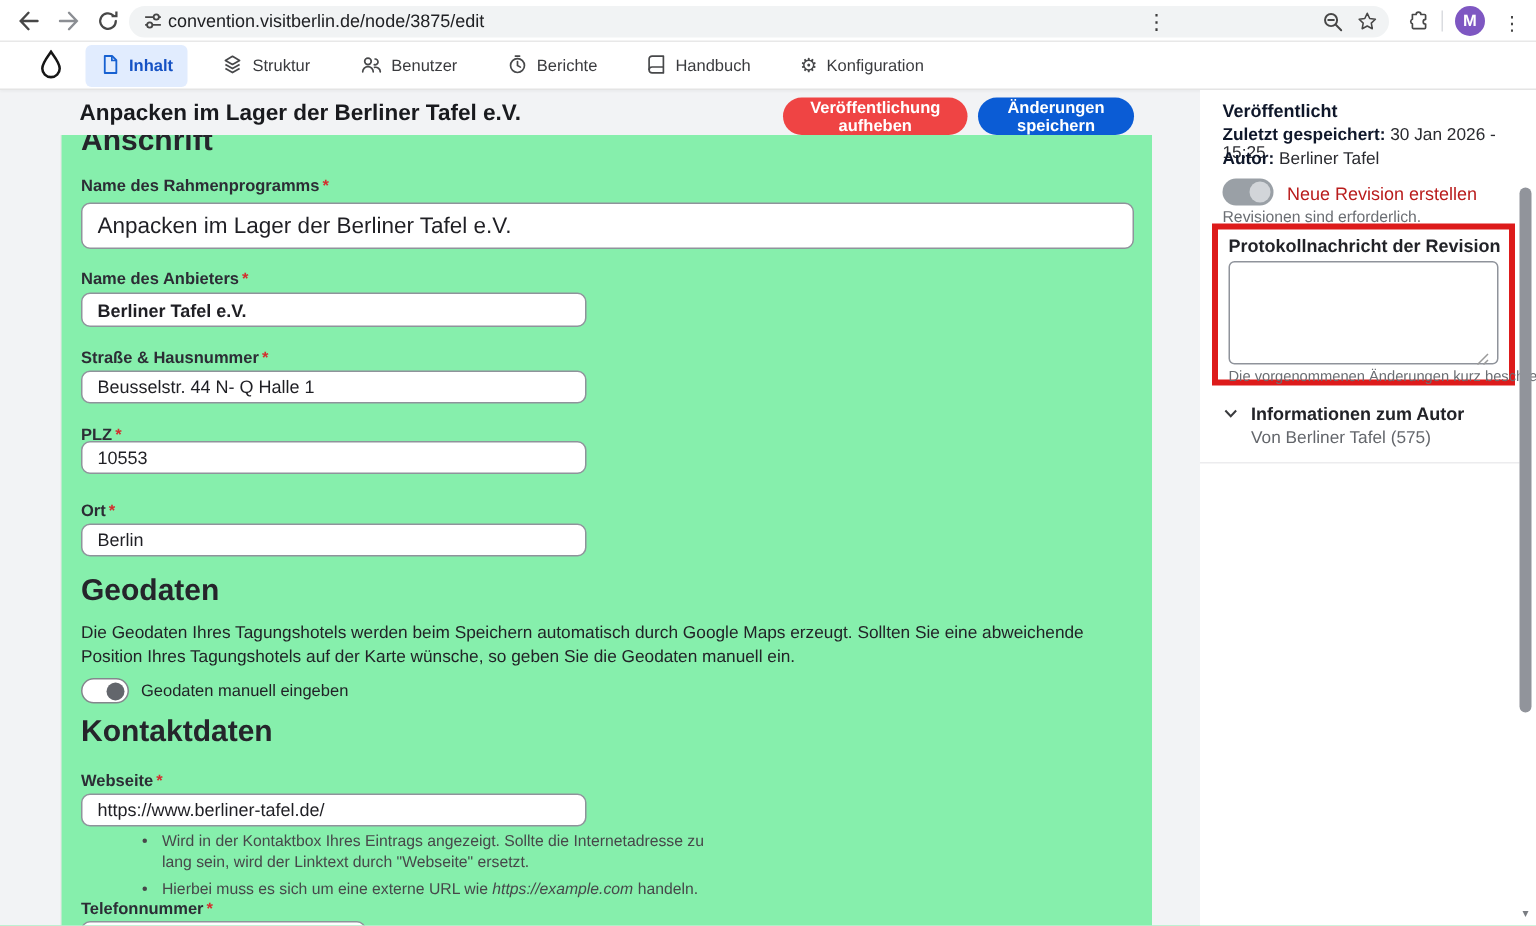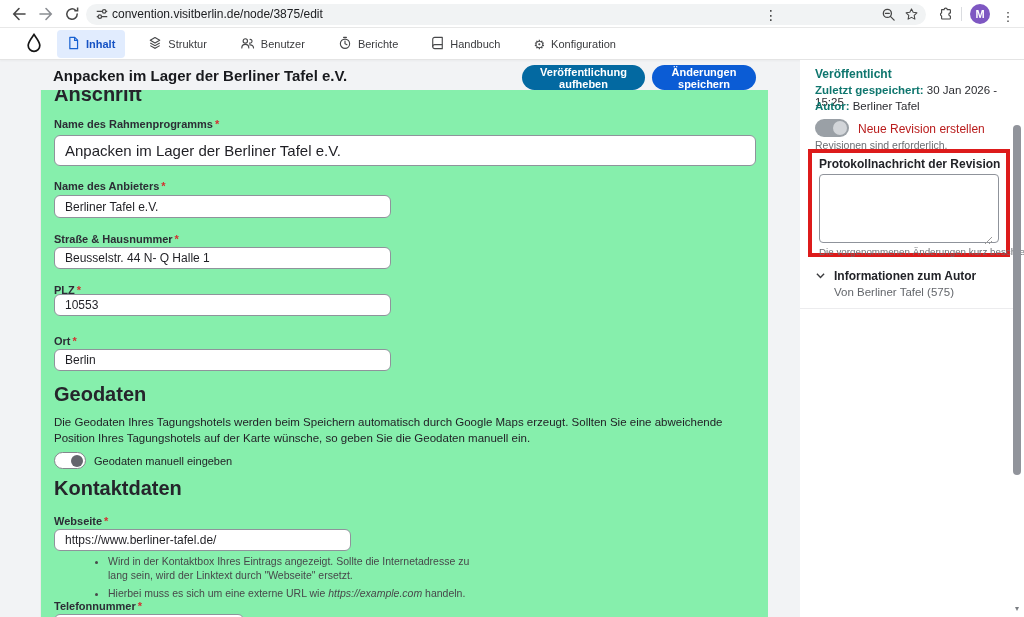--- a/index.html
+++ b/index.html
@@ -42,21 +42,21 @@
   .toggle { position:absolute; border-radius:10px; }
   .toggle .knob { position:absolute; border-radius:50%; }
   .toggle-label { font-size:11px; color:#222327; font-weight:500; }
   .hints { position:absolute; left:53px; width:380px; font-size:10.5px; line-height:14px; color:#47484a; }
   .hints li { margin-bottom:4px; }
   .hints ul { padding-left:14px; }
 
   
   .sidebar { position:absolute; left:800px; top:60px; width:224px; height:557px; background:#fff; }
   .sb-line { position:absolute; left:15px; font-size:11.5px; color:#2a2b30; }
-  .sb-line b, .sb-bold { font-weight:700; color:#0f766e; }
+  .sb-line b, .sb-bold { font-weight:700; color:#0f172a; }
   .sb-small { position:absolute; left:15px; font-size:10.5px; color:#6b6e73; }
   .red-box { position:absolute; left:8px; top:89px; width:202px; height:108px; border:4px solid #dd1b1b; }
   .red-box .rb-label { position:absolute; left:7px; top:4px; font-size:12px; font-weight:700; color:#222328; }
   .rb-textarea { position:absolute; left:7px; top:21px; width:180px; height:69px; border:1px solid #8f939b; border-radius:4px; resize:none; background:#fff; }
   .rb-resize { position:absolute; left:172px; top:78px; }
   .rb-hint { position:absolute; left:7px; top:93px; font-size:9.8px; color:#6b6e73; white-space:nowrap; }
   .sb-section { position:absolute; left:15px; top:209px; display:flex; align-items:flex-end; gap:8px; font-size:12px; font-weight:700; color:#222328; cursor:pointer; }
   .sb-divider { position:absolute; left:0; top:248px; width:213px; height:1px; background:#ececee; }
 
   
@@ -160,32 +160,32 @@
     <div class="tb-item">
       <span class="gear-glyph">⚙</span>
       <span>Konfiguration</span>
     </div>
   </div>
 </div>
 
 <div class="page-header">
   <span class="page-title">Anpacken im Lager der Berliner Tafel e.V.</span>
 </div>
-<button class="btn" style="left:522px;top:65px;width:123px;background:#0369a1">Veröffentlichung aufheben</button>
+<button class="btn" style="left:522px;top:65px;width:123px;background:#ef4444">Veröffentlichung aufheben</button>
 <button class="btn" style="left:652px;top:65px;width:104px;background:#0b5cd5">Änderungen speichern</button>
 <span class="hdr-kebab">⋮</span>
 
 <div class="form-card">
   <div class="h2" style="top:-7px">Anschrift</div>
 
   <div class="lbl" style="top:28px"><span>Name des Rahmenprogramms</span><span class="req">*</span></div>
   <input class="inp" style="top: 45px; width: 702px; height: 31px; font-size: 15px;" value="Anpacken im Lager der Berliner Tafel e.V.">
 
   <div class="lbl" style="top:90px"><span>Name des Anbieters</span><span class="req">*</span></div>
-  <input class="inp" style="top: 105px; width: 337px; height: 23px; font-size: 12px;" value="Berliner Tafel e.V.">
+  <input class="inp" style="top: 105px; width: 337px; height: 23px; font-size: 12px; font-weight: bold;" value="Berliner Tafel e.V.">
 
   <div class="lbl" style="top:143px"><span>Straße &amp; Hausnummer</span><span class="req">*</span></div>
   <input class="inp" style="top: 157px; width: 337px; height: 22px; font-size: 12px;" value="Beusselstr. 44 N- Q Halle 1">
 
   <div class="lbl" style="top:194px"><span>PLZ</span><span class="req">*</span></div>
   <input class="inp" style="top: 204px; width: 337px; height: 22px; font-size: 12px;" value="10553">
 
   <div class="lbl" style="top:245px"><span>Ort</span><span class="req">*</span></div>
   <input class="inp" style="top: 259px; width: 337px; height: 22px; font-size: 12px;" value="Berlin">
 
@@ -193,21 +193,21 @@
   <div class="para" style="top:324px">Die Geodaten Ihres Tagungshotels werden beim Speichern automatisch durch Google Maps erzeugt. Sollten Sie eine abweichende Position Ihres Tagungshotels auf der Karte wünsche, so geben Sie die Geodaten manuell ein.</div>
 
   <div class="toggle" style="left:13px;top:362px;width:32px;height:17px;background:#fff;border:1px solid #83868c">
     <span class="knob" style="width:12px;height:12px;top:1.5px;right:2px;background:#63666c"></span>
   </div>
   <span class="toggle-label abs" style="left:53px;top:365px">Geodaten manuell eingeben</span>
 
   <div class="h2" style="top:387px">Kontaktdaten</div>
 
   <div class="lbl" style="top:425px"><span>Webseite</span><span class="req">*</span></div>
-  <input class="inp" style="top: 439px; width: 297px; height: 22px; font-size: 12px;" value="https://www.berliner-tafel.de/">
+  <input class="inp" style="top: 439px; width: 337px; height: 22px; font-size: 12px;" value="https://www.berliner-tafel.de/">
 
   <div class="hints" style="top:464px">
     <ul>
       <li>Wird in der Kontaktbox Ihres Eintrags angezeigt. Sollte die Internetadresse zu lang sein, wird der Linktext durch "Webseite" ersetzt.</li>
       <li><span>Hierbei muss es sich um eine externe URL wie </span><i>https://example.com</i><span> handeln.</span></li>
     </ul>
   </div>
 
   <div class="lbl" style="top:510px"><span>Telefonnummer</span><span class="req">*</span></div>
   <input class="inp" style="top: 524px; width: 190px; height: 22px; font-size: 12px;">

